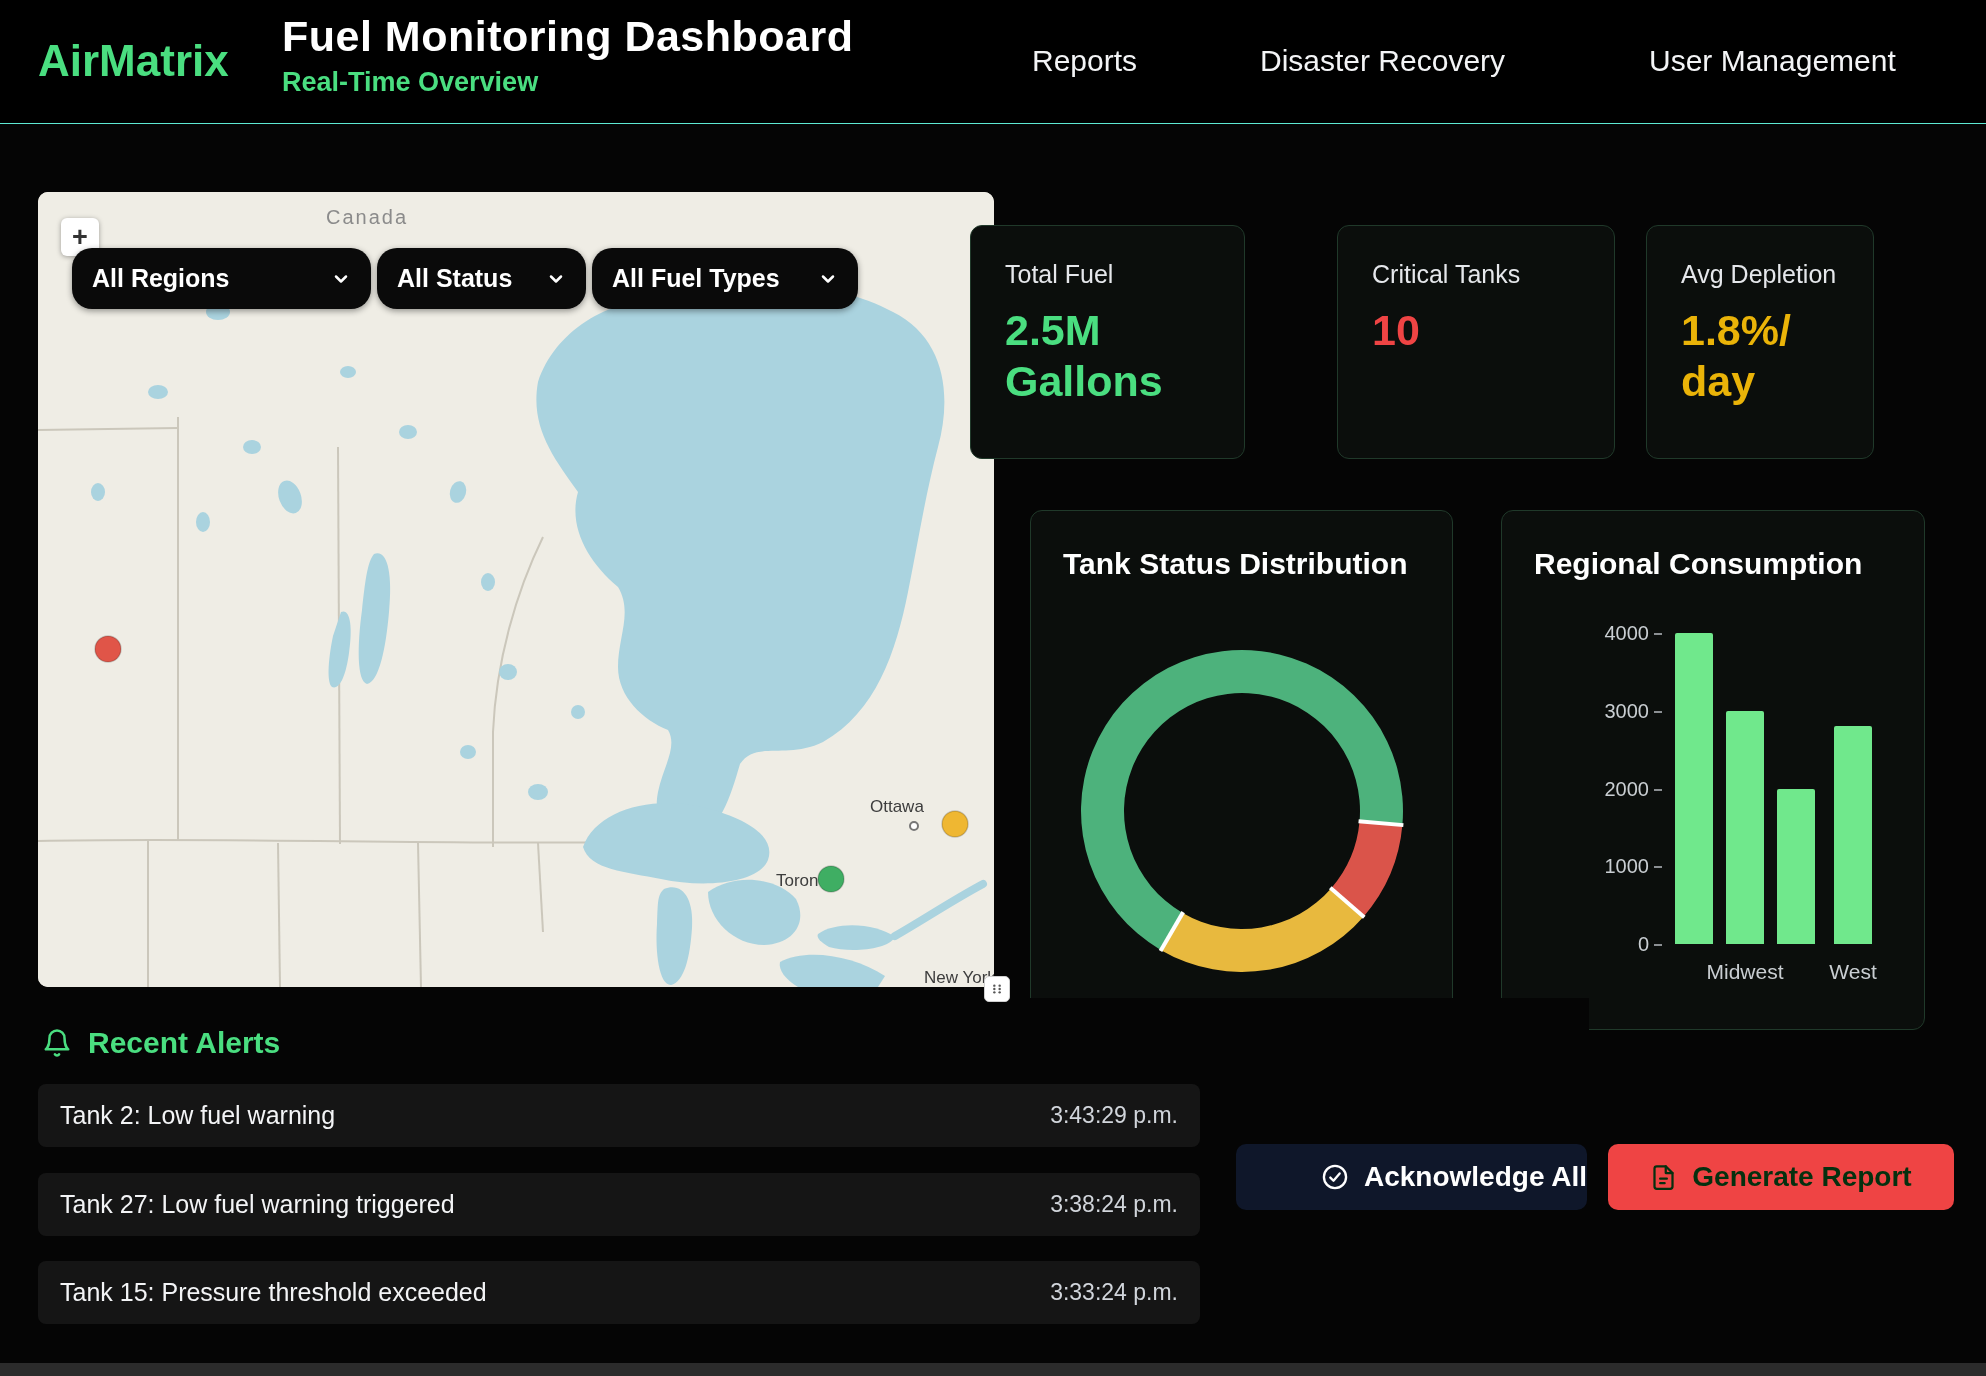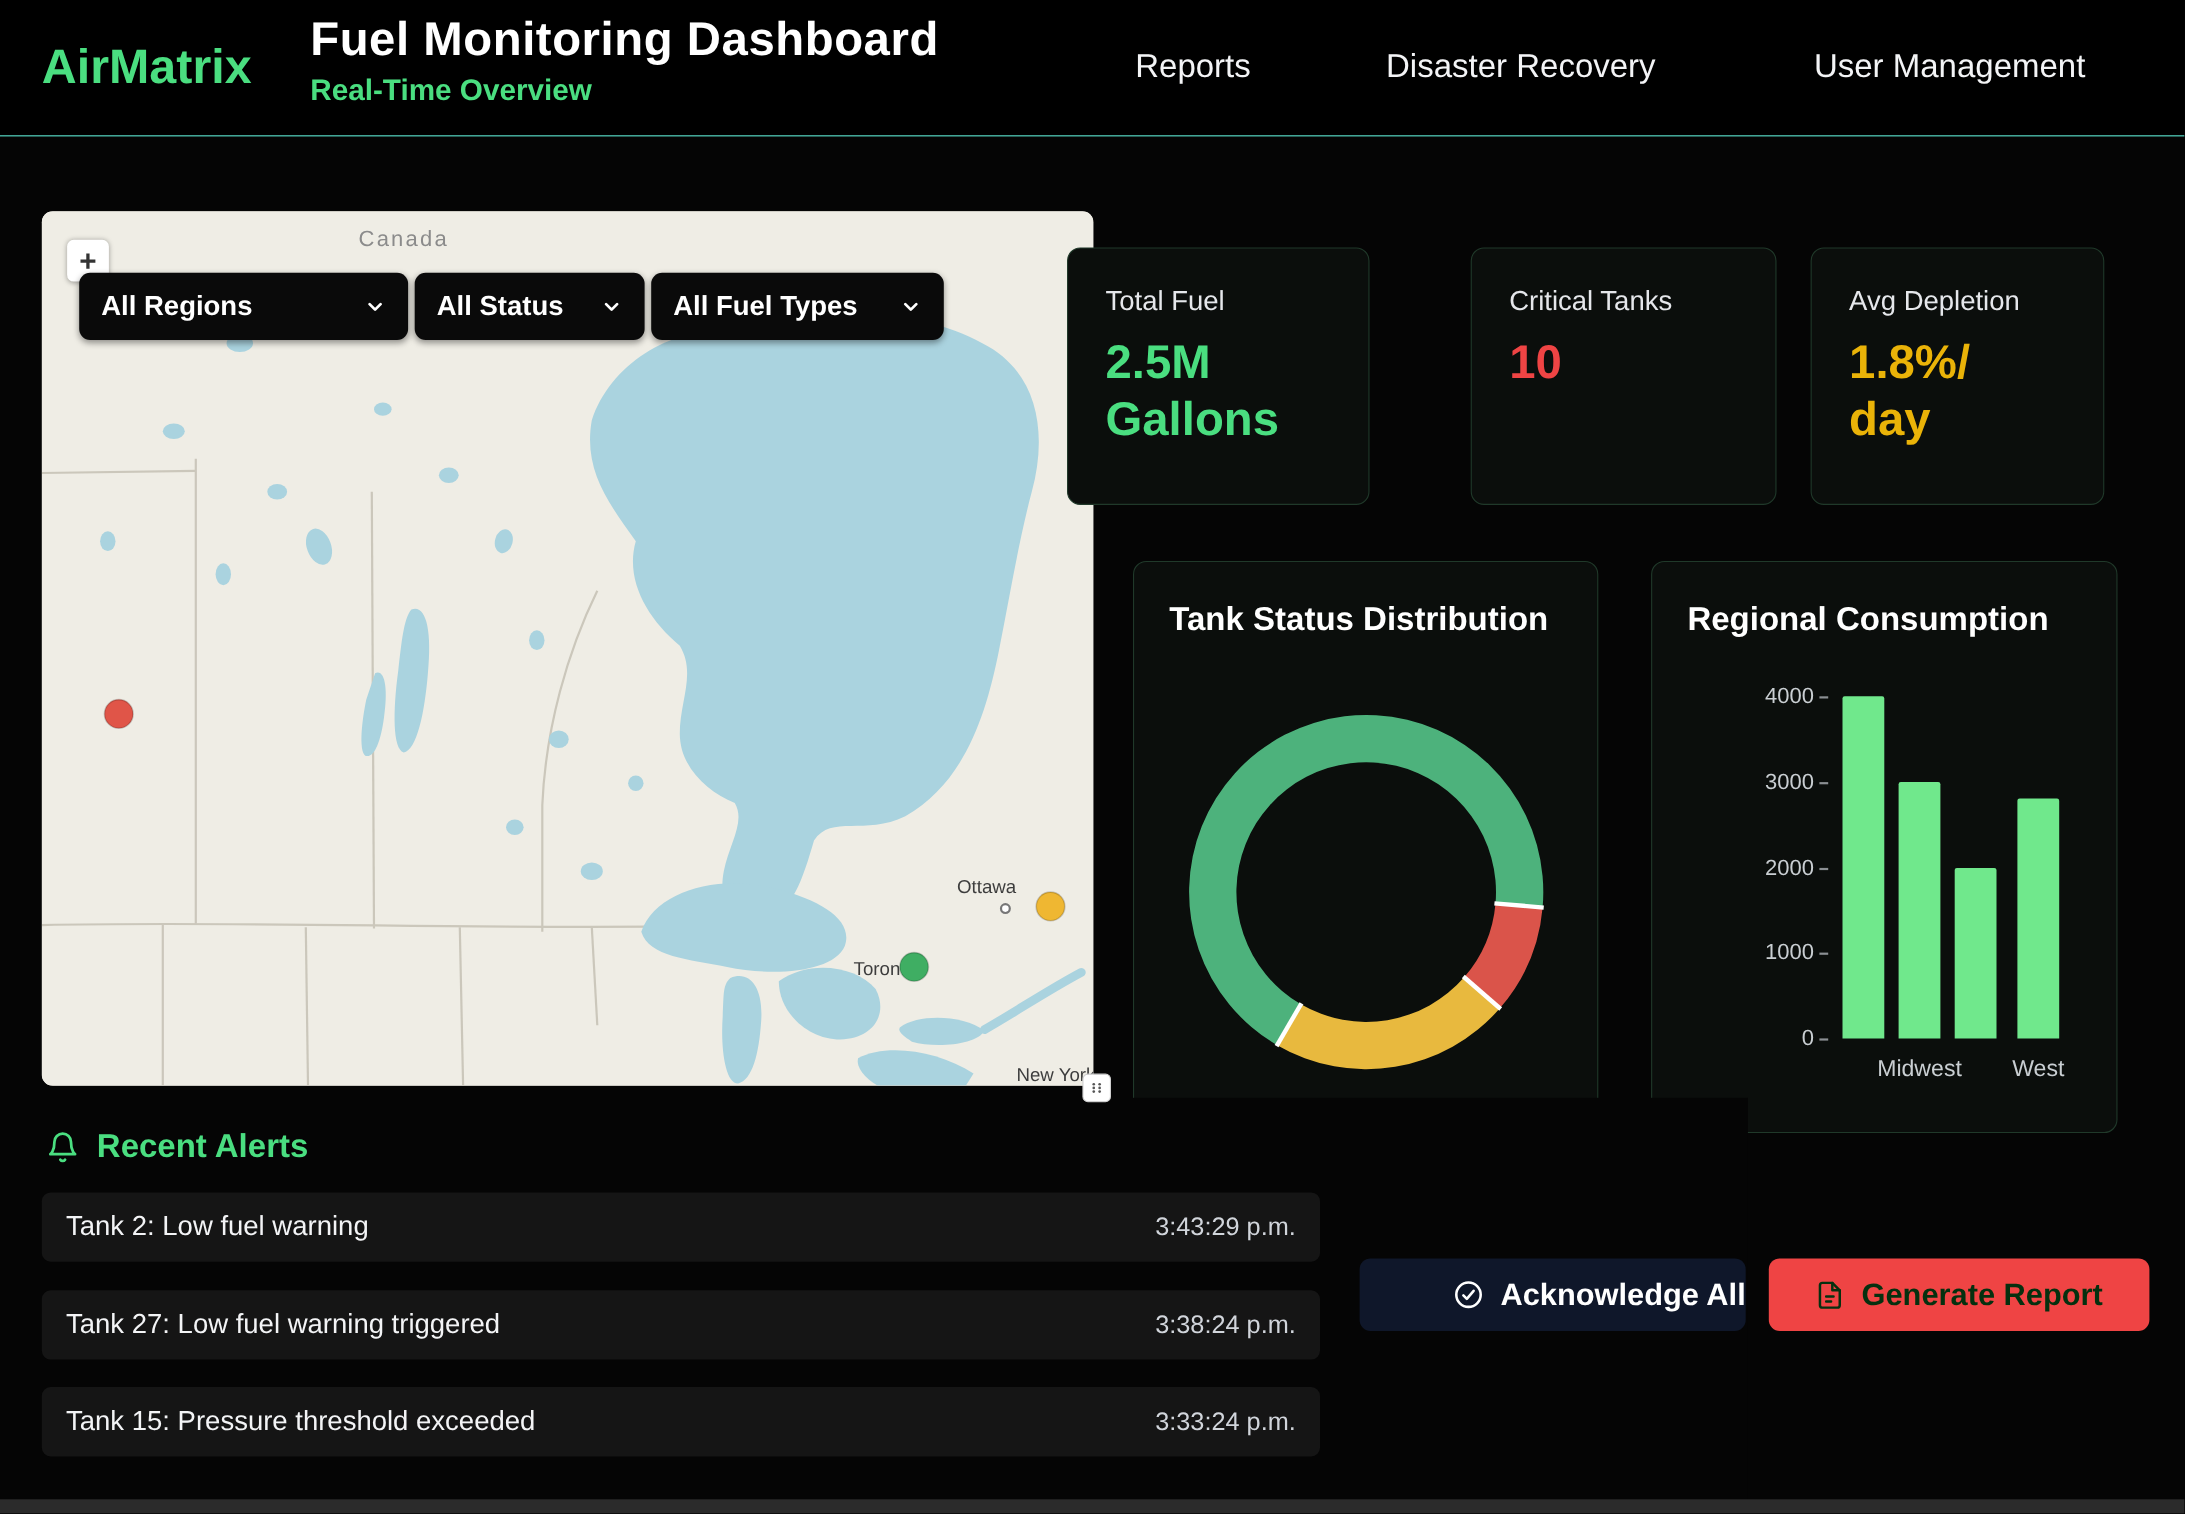--- a/index.html
+++ b/index.html
@@ -17,32 +17,32 @@
   .nav-0 { left:1032px; } .nav-1 { left:1260px; } .nav-2 { left:1649px; }
 
   
   .map-panel { position:absolute; left:38px; top:192px; width:956px; height:795px;
     border-radius:10px; overflow:hidden; background:#efede5; }
   .map-panel svg.basemap { position:absolute; inset:0; }
   .zoom-btn { position:absolute; left:23px; top:26px; width:38px; height:38px; background:#fff;
     border-radius:6px; box-shadow:0 1px 5px rgba(0,0,0,.35); color:#333; font-size:27px; font-weight:bold;
     display:flex; align-items:center; justify-content:center; cursor:pointer; z-index:2; }
   .filters { position:absolute; left:34px; top:56px; display:flex; gap:6px; z-index:3; }
-  .filter { height:61px; background:#0a0a0a; color:#fff; border-radius:10px; display:flex;
+  .filter { height:61px; background:#0a0a0a; color:#fff; border-radius:20px; display:flex;
     align-items:center; justify-content:space-between; padding:0 20px; font-size:25px; font-weight:bold;
     cursor:pointer; box-shadow:0 2px 6px rgba(0,0,0,.4);text-align:right; }
   .filter-0 { width:299px; } .filter-1 { width:266px; } .filter-2 { width:209px; }
   .filter svg { margin-left:16px; flex:none; }
   .grip { position:absolute; left:984px; top:976px; width:26px; height:26px; background:#fff;
     border:1px solid #cfcfcf; border-radius:5px; display:grid; place-items:center; z-index:7; cursor:grab; }
 
   
   .stat-card { position:absolute; top:225px; height:234px; background:#0b0e0c;
     border:1px solid #20392a; border-radius:12px; padding:34px; }
-  .stat-0 { left:970px; width:275px; } .stat-1 { left:1337px; width:278px; } .stat-2 { left:1646px; width:267px; }
+  .stat-0 { left:970px; width:275px; } .stat-1 { left:1337px; width:278px; } .stat-2 { left:1646px; width:228px; }
   .stat-label { font-size:25px; color:#e5e7eb; margin-bottom:16px; }
   .stat-value { font-size:43px; font-weight:bold; line-height:1.18; }
 
   
   .chart-card { position:absolute; top:510px; height:520px; background:#0b0e0c;
     border:1px solid #20392a; border-radius:12px; }
   .chart-a { left:1030px; width:423px; }
   .chart-b { left:1501px; width:424px; }
   .chart-title { position:absolute; left:32px; top:36px; font-size:30px; font-weight:bold; color:#fff; z-index:2; }
   .donut-svg { position:absolute; inset:0; width:423px; height:520px; }

